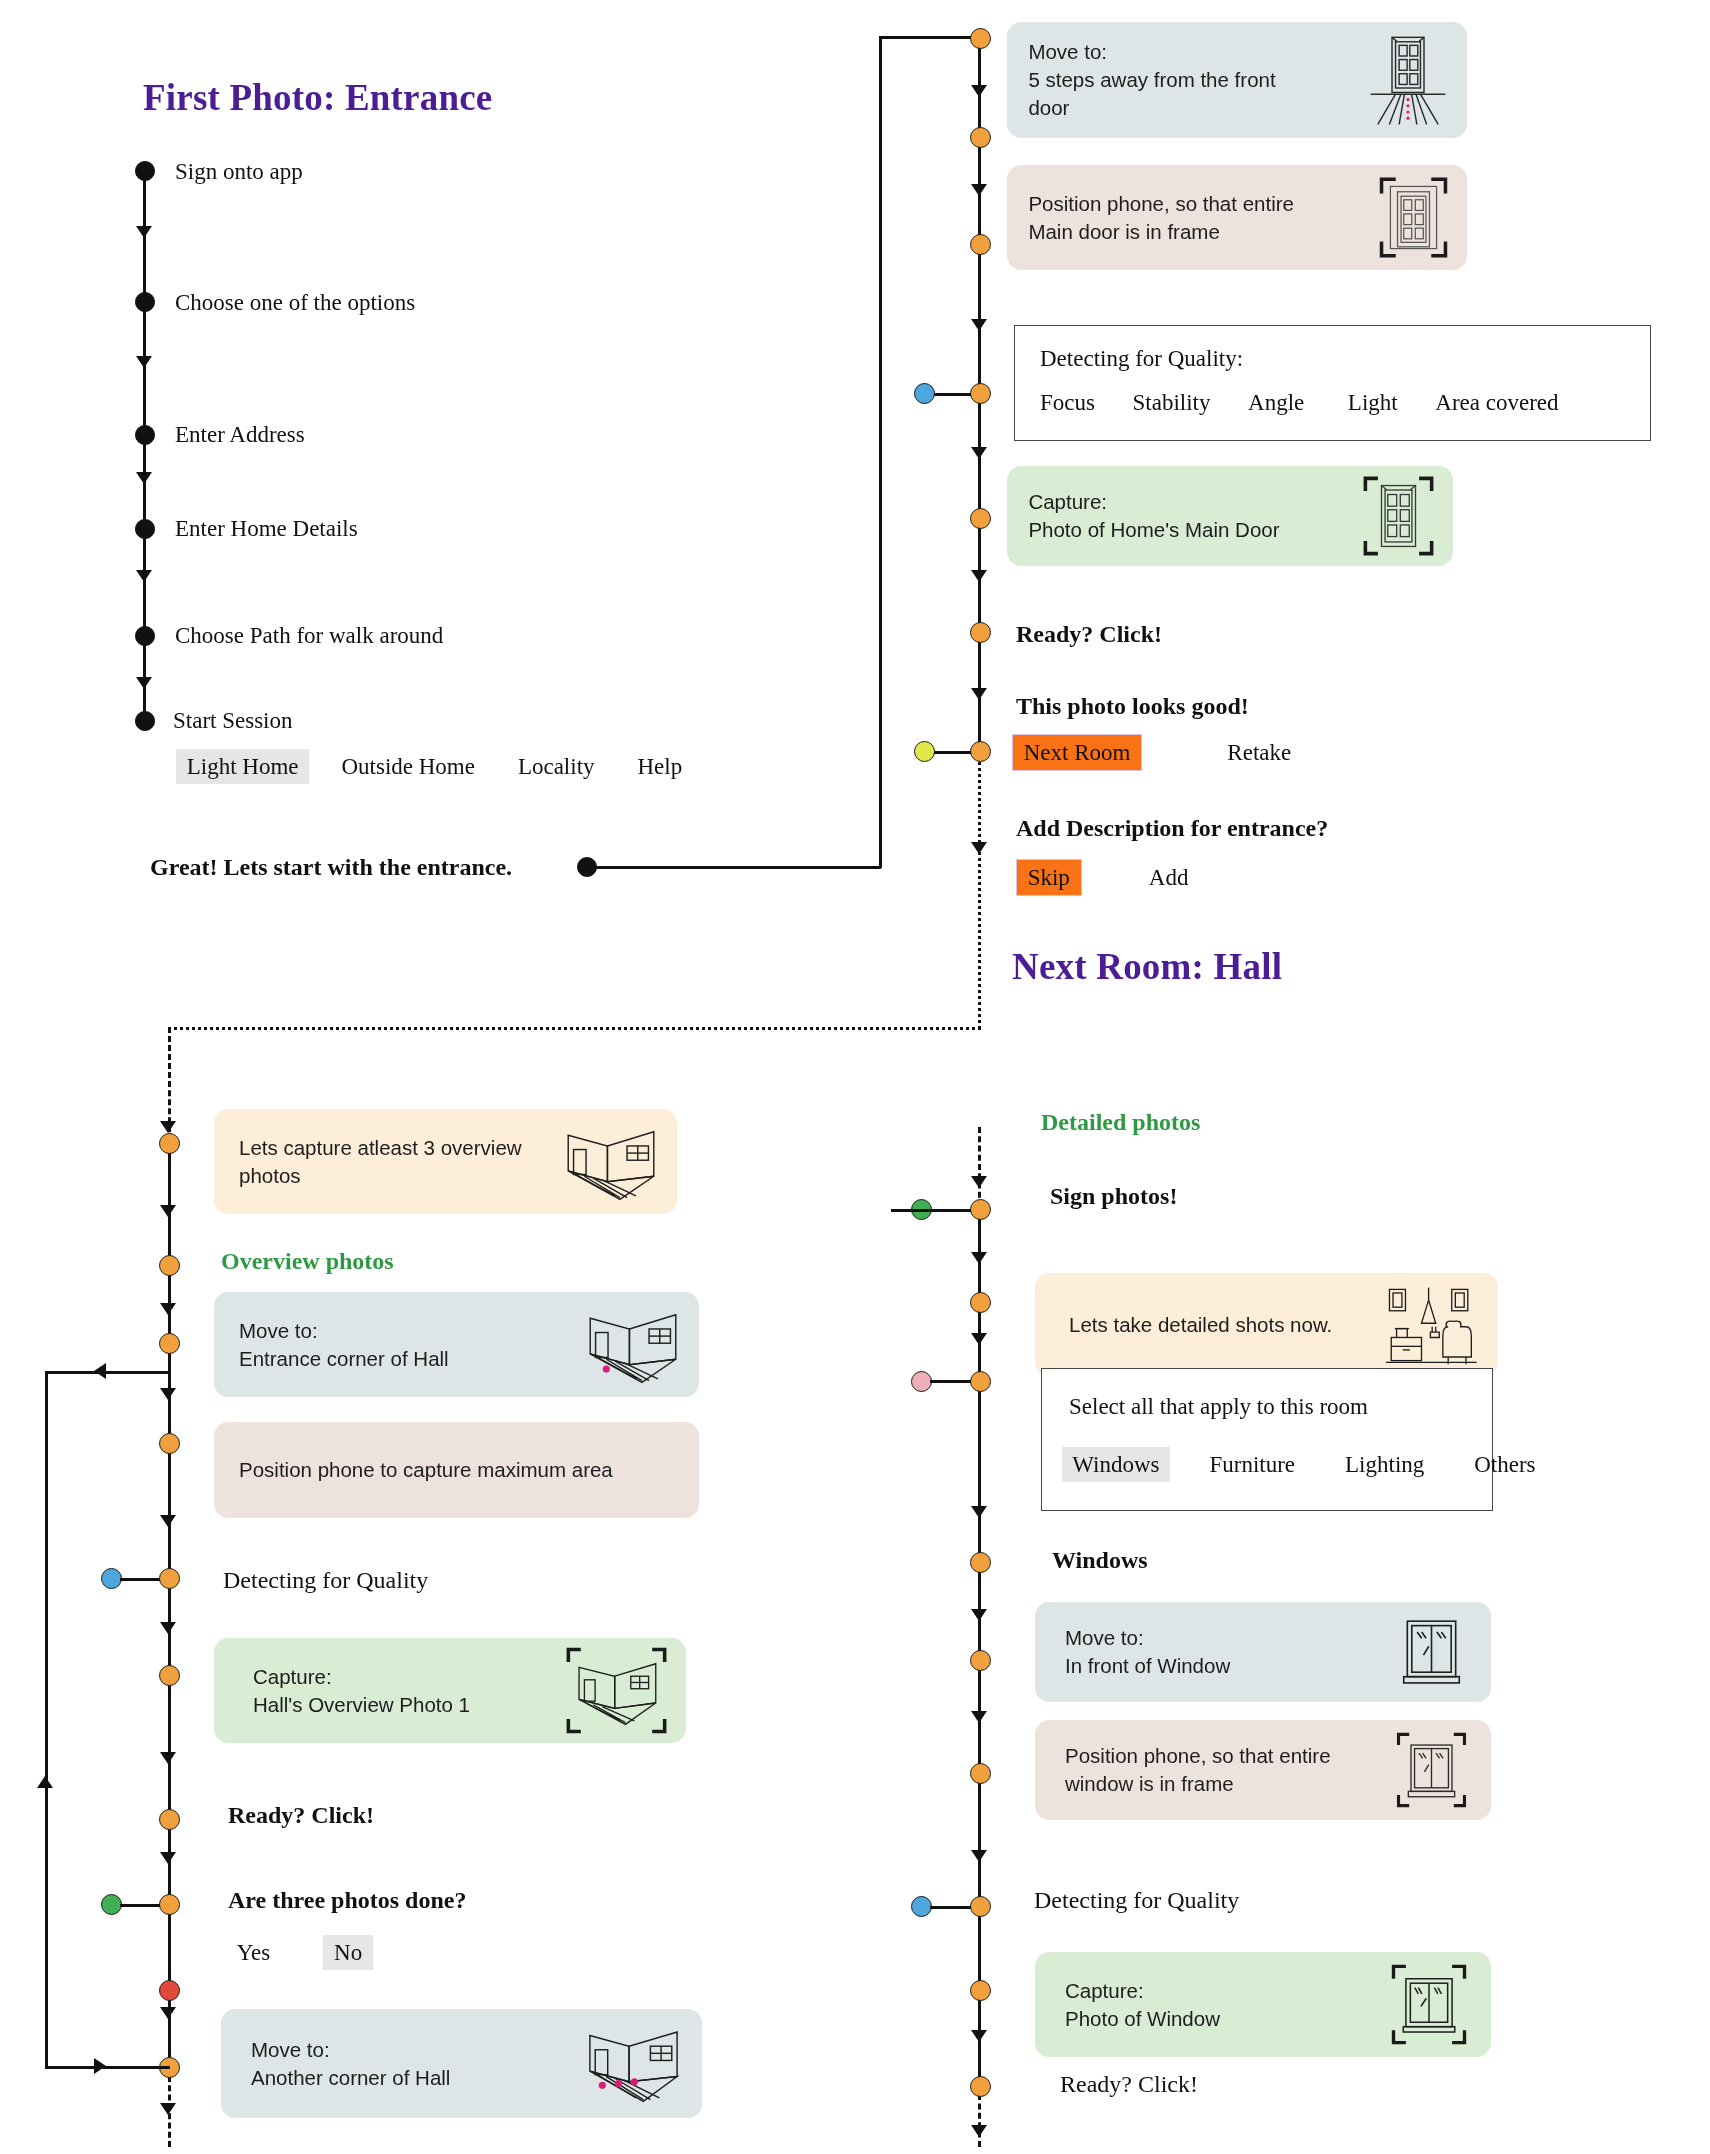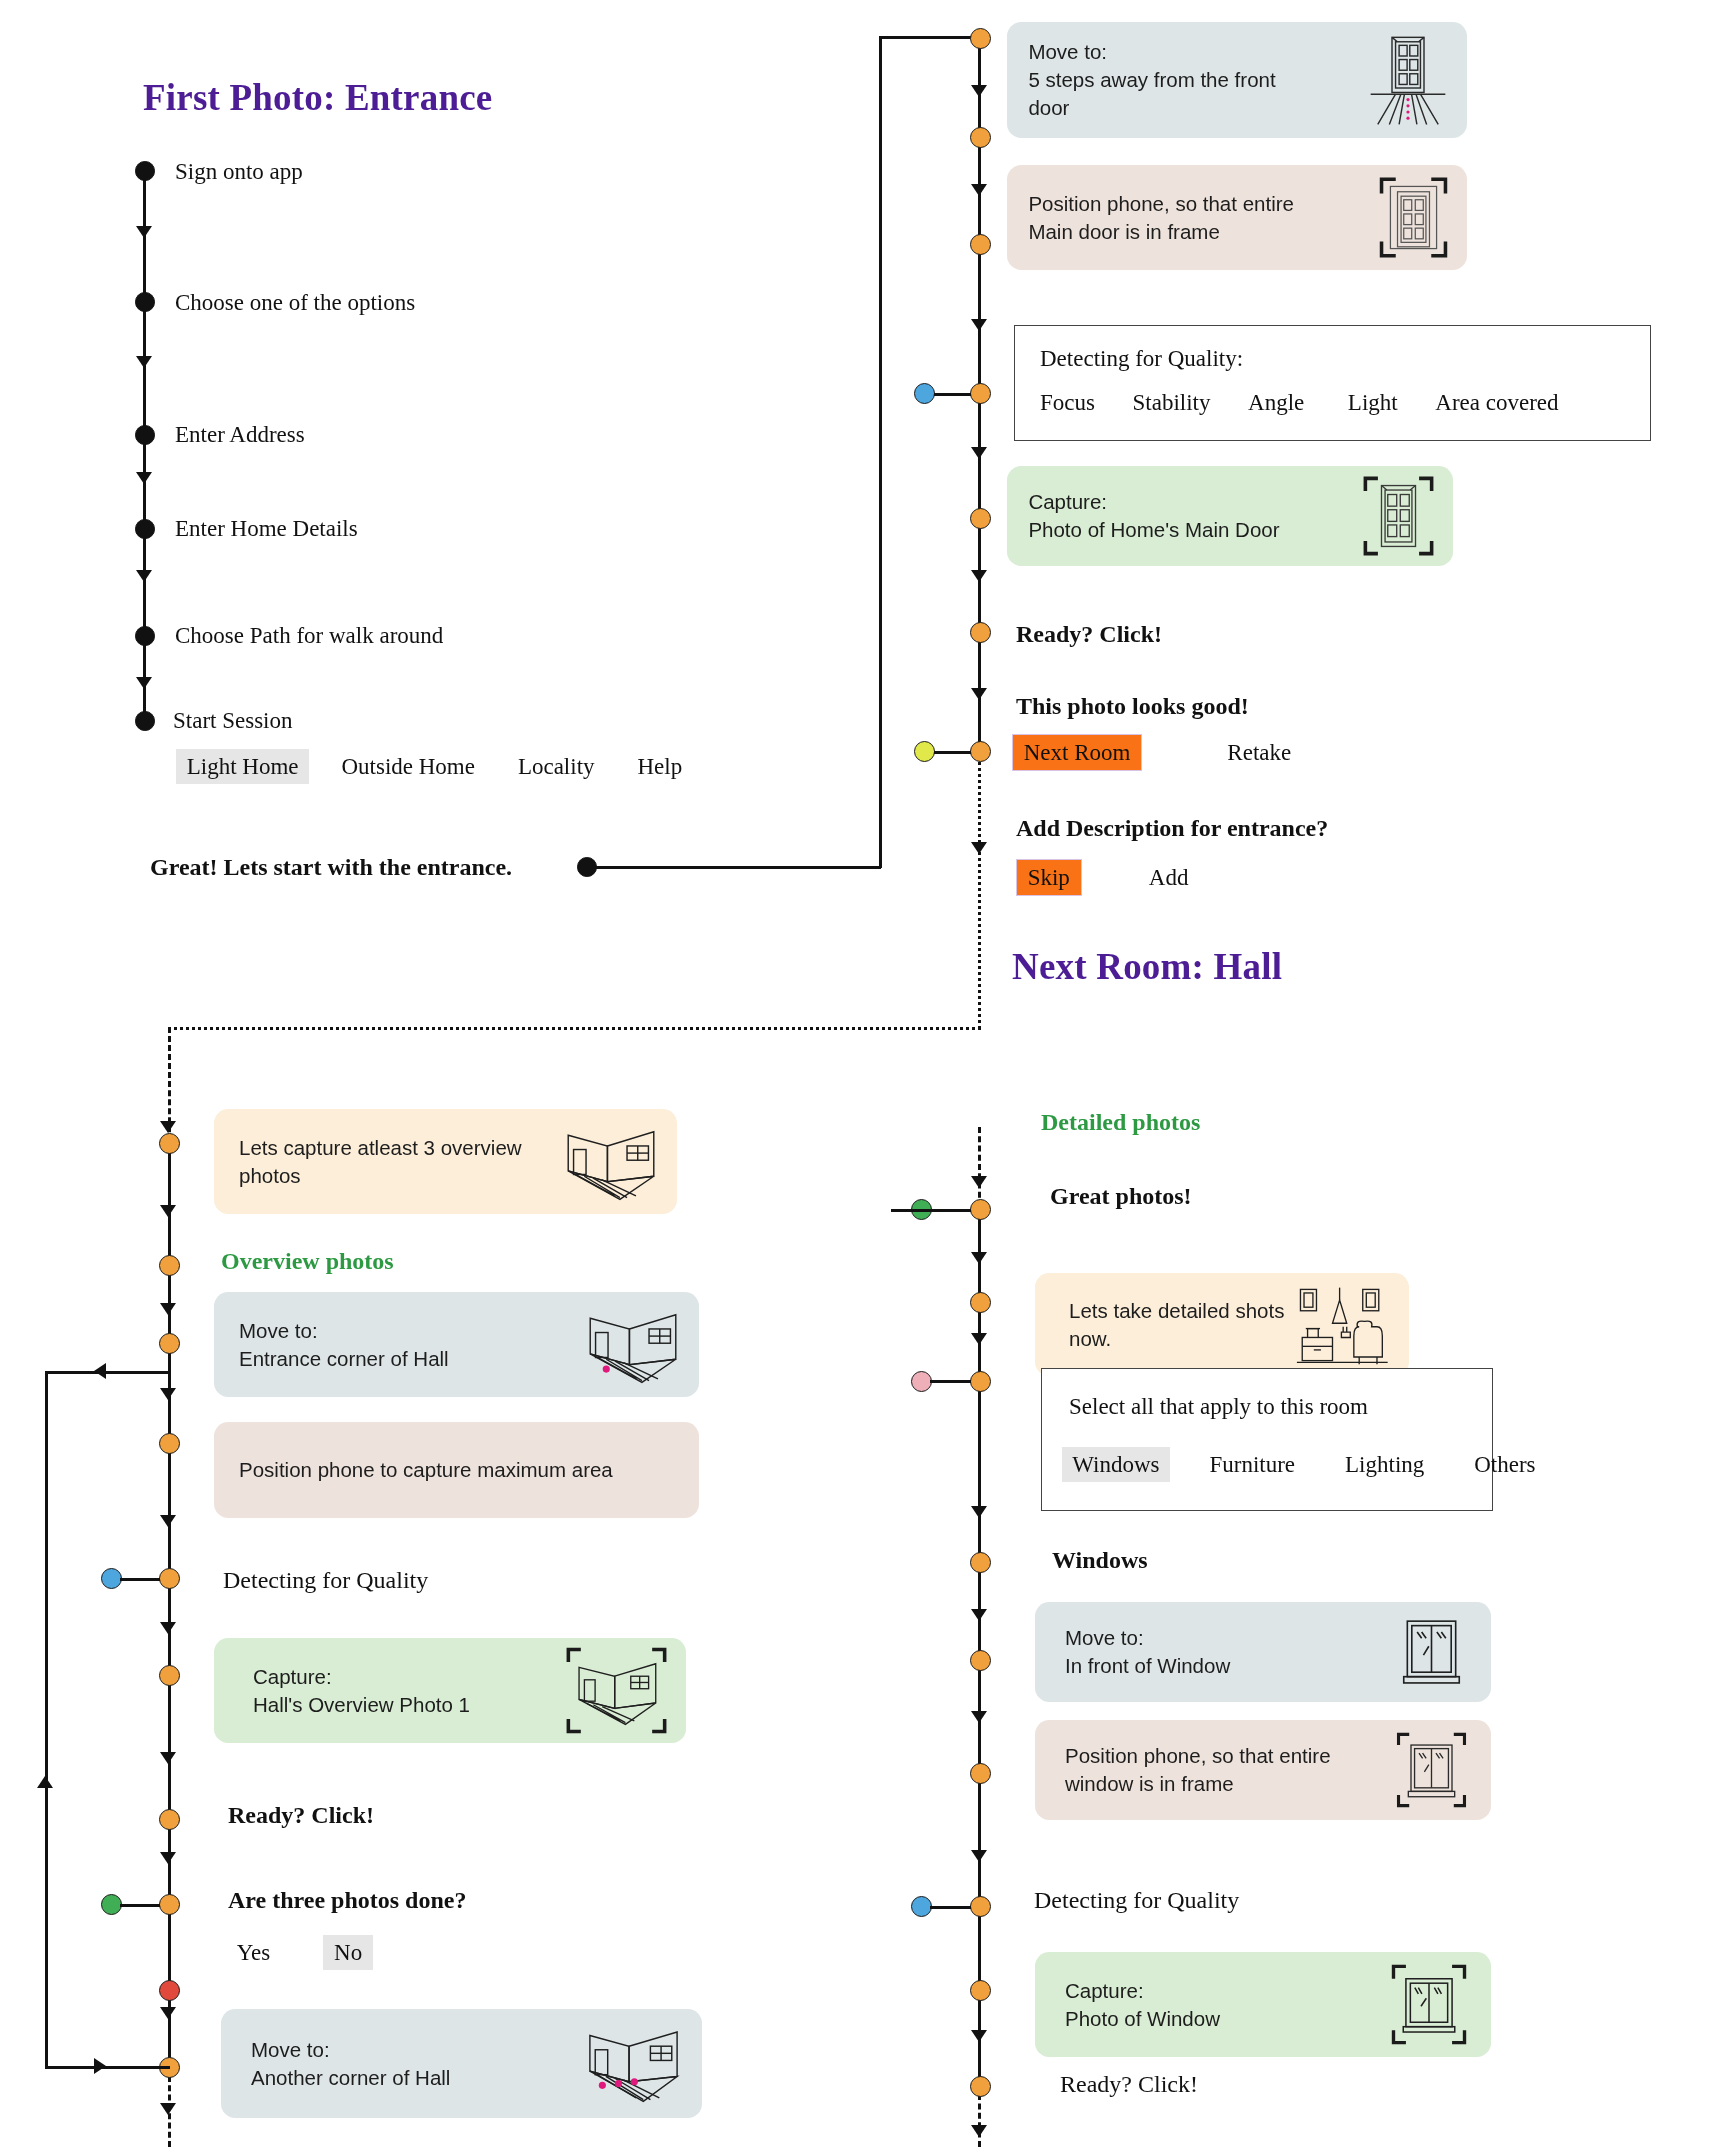--- a/index.html
+++ b/index.html
@@ -392,23 +392,23 @@
 
   <div class="arrow" style="left:971px;top:1252px;"></div>
   <div class="arrow" style="left:971px;top:1333px;"></div>
   <div class="arrow" style="left:971px;top:1506px;"></div>
   <div class="arrow" style="left:971px;top:1609px;"></div>
   <div class="arrow" style="left:971px;top:1711px;"></div>
   <div class="arrow" style="left:971px;top:1850px;"></div>
   <div class="arrow" style="left:971px;top:2030px;"></div>
   <div class="arrow" style="left:971px;top:2125px;"></div>
 
-  <div class="abs h-bold" style="left:1050px;top:1183px;">Great photos!</div>
-
-  <div class="card cream" style="left:1035px;top:1273px;width:374px;height:103px;padding:0 16px 0 34px;">
+  <div class="abs h-bold" style="left:1050px;top:1183px;">Sign photos!</div>
+
+  <div class="card cream" style="left:1035px;top:1273px;width:463px;height:103px;padding:0 16px 0 34px;">
     <div class="ctext">Lets take detailed shots now.</div>
     <div class="cicon">
       <svg width="105" height="86" viewBox="0 0 118 96">
         <g fill="none" stroke="#1f1f1f" stroke-width="1.5">
           <rect x="14" y="8" width="18" height="24"></rect>
             <rect x="18" y="12" width="10" height="16"></rect>
           <rect x="84" y="8" width="18" height="24"></rect>
             <rect x="88" y="12" width="10" height="16"></rect>
           <path d="M58 6 L58 20"></path>
           <path d="M58 20 L50 46 L66 46 Z"></path>

